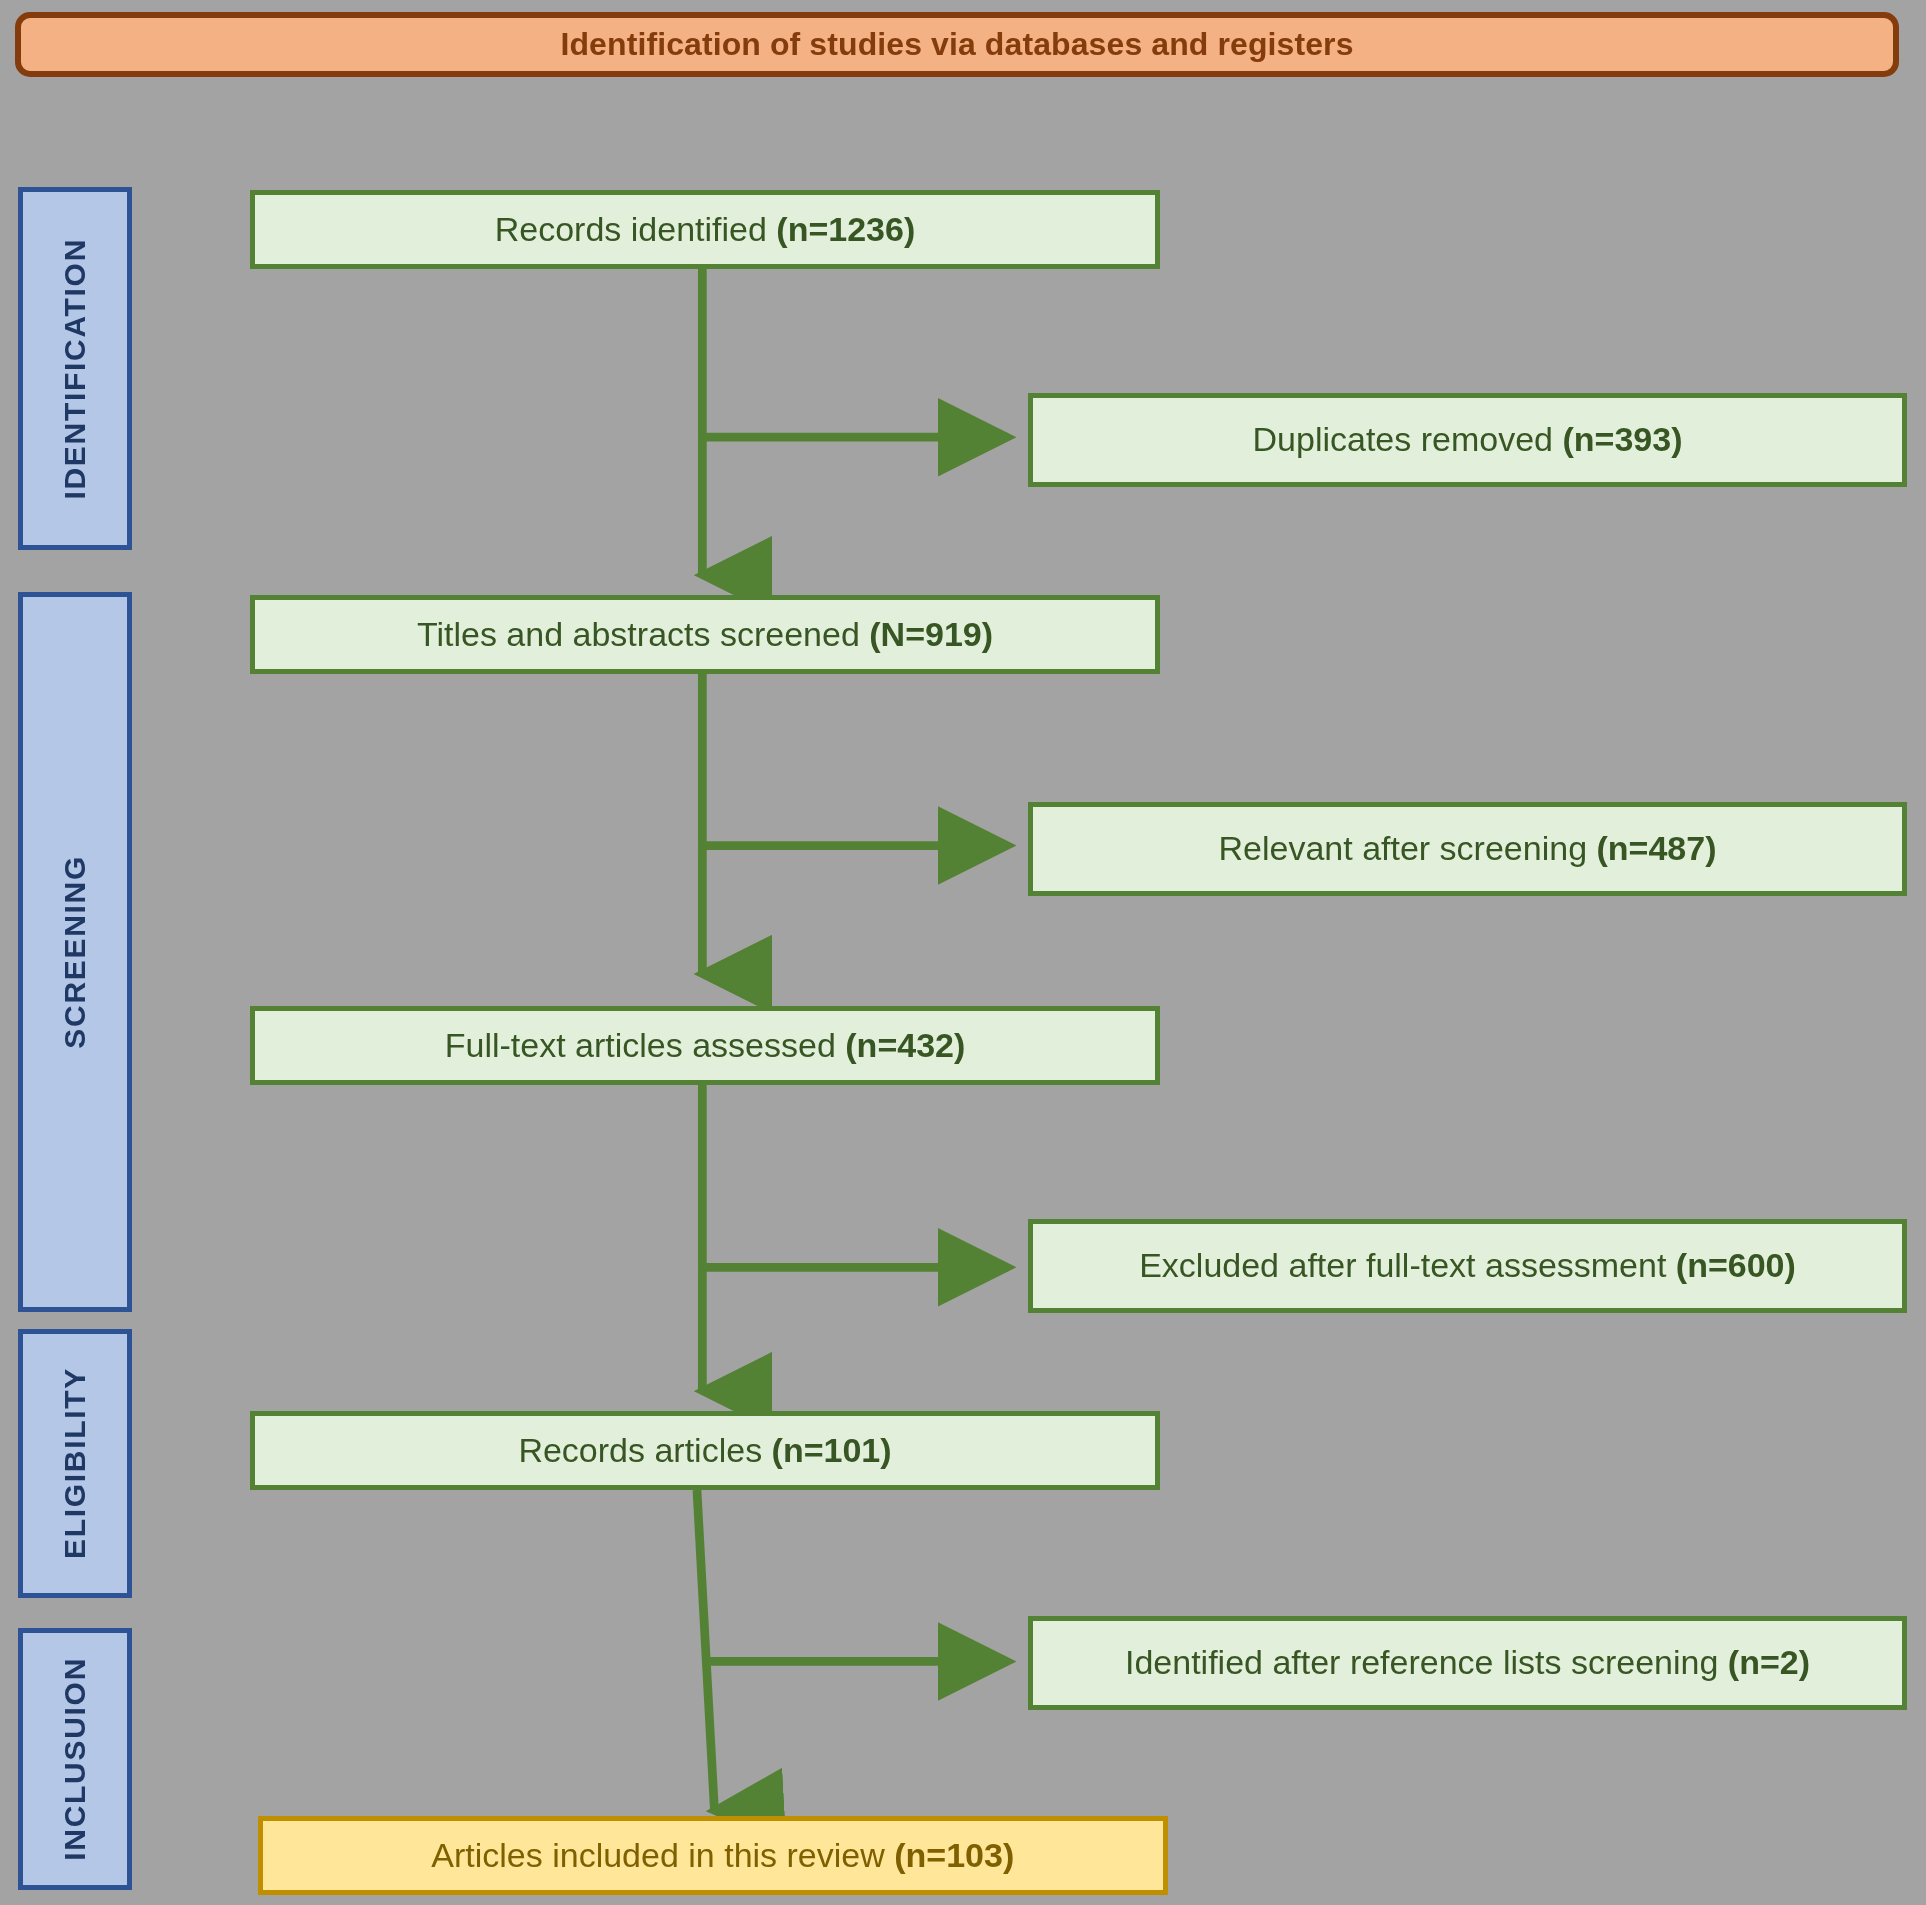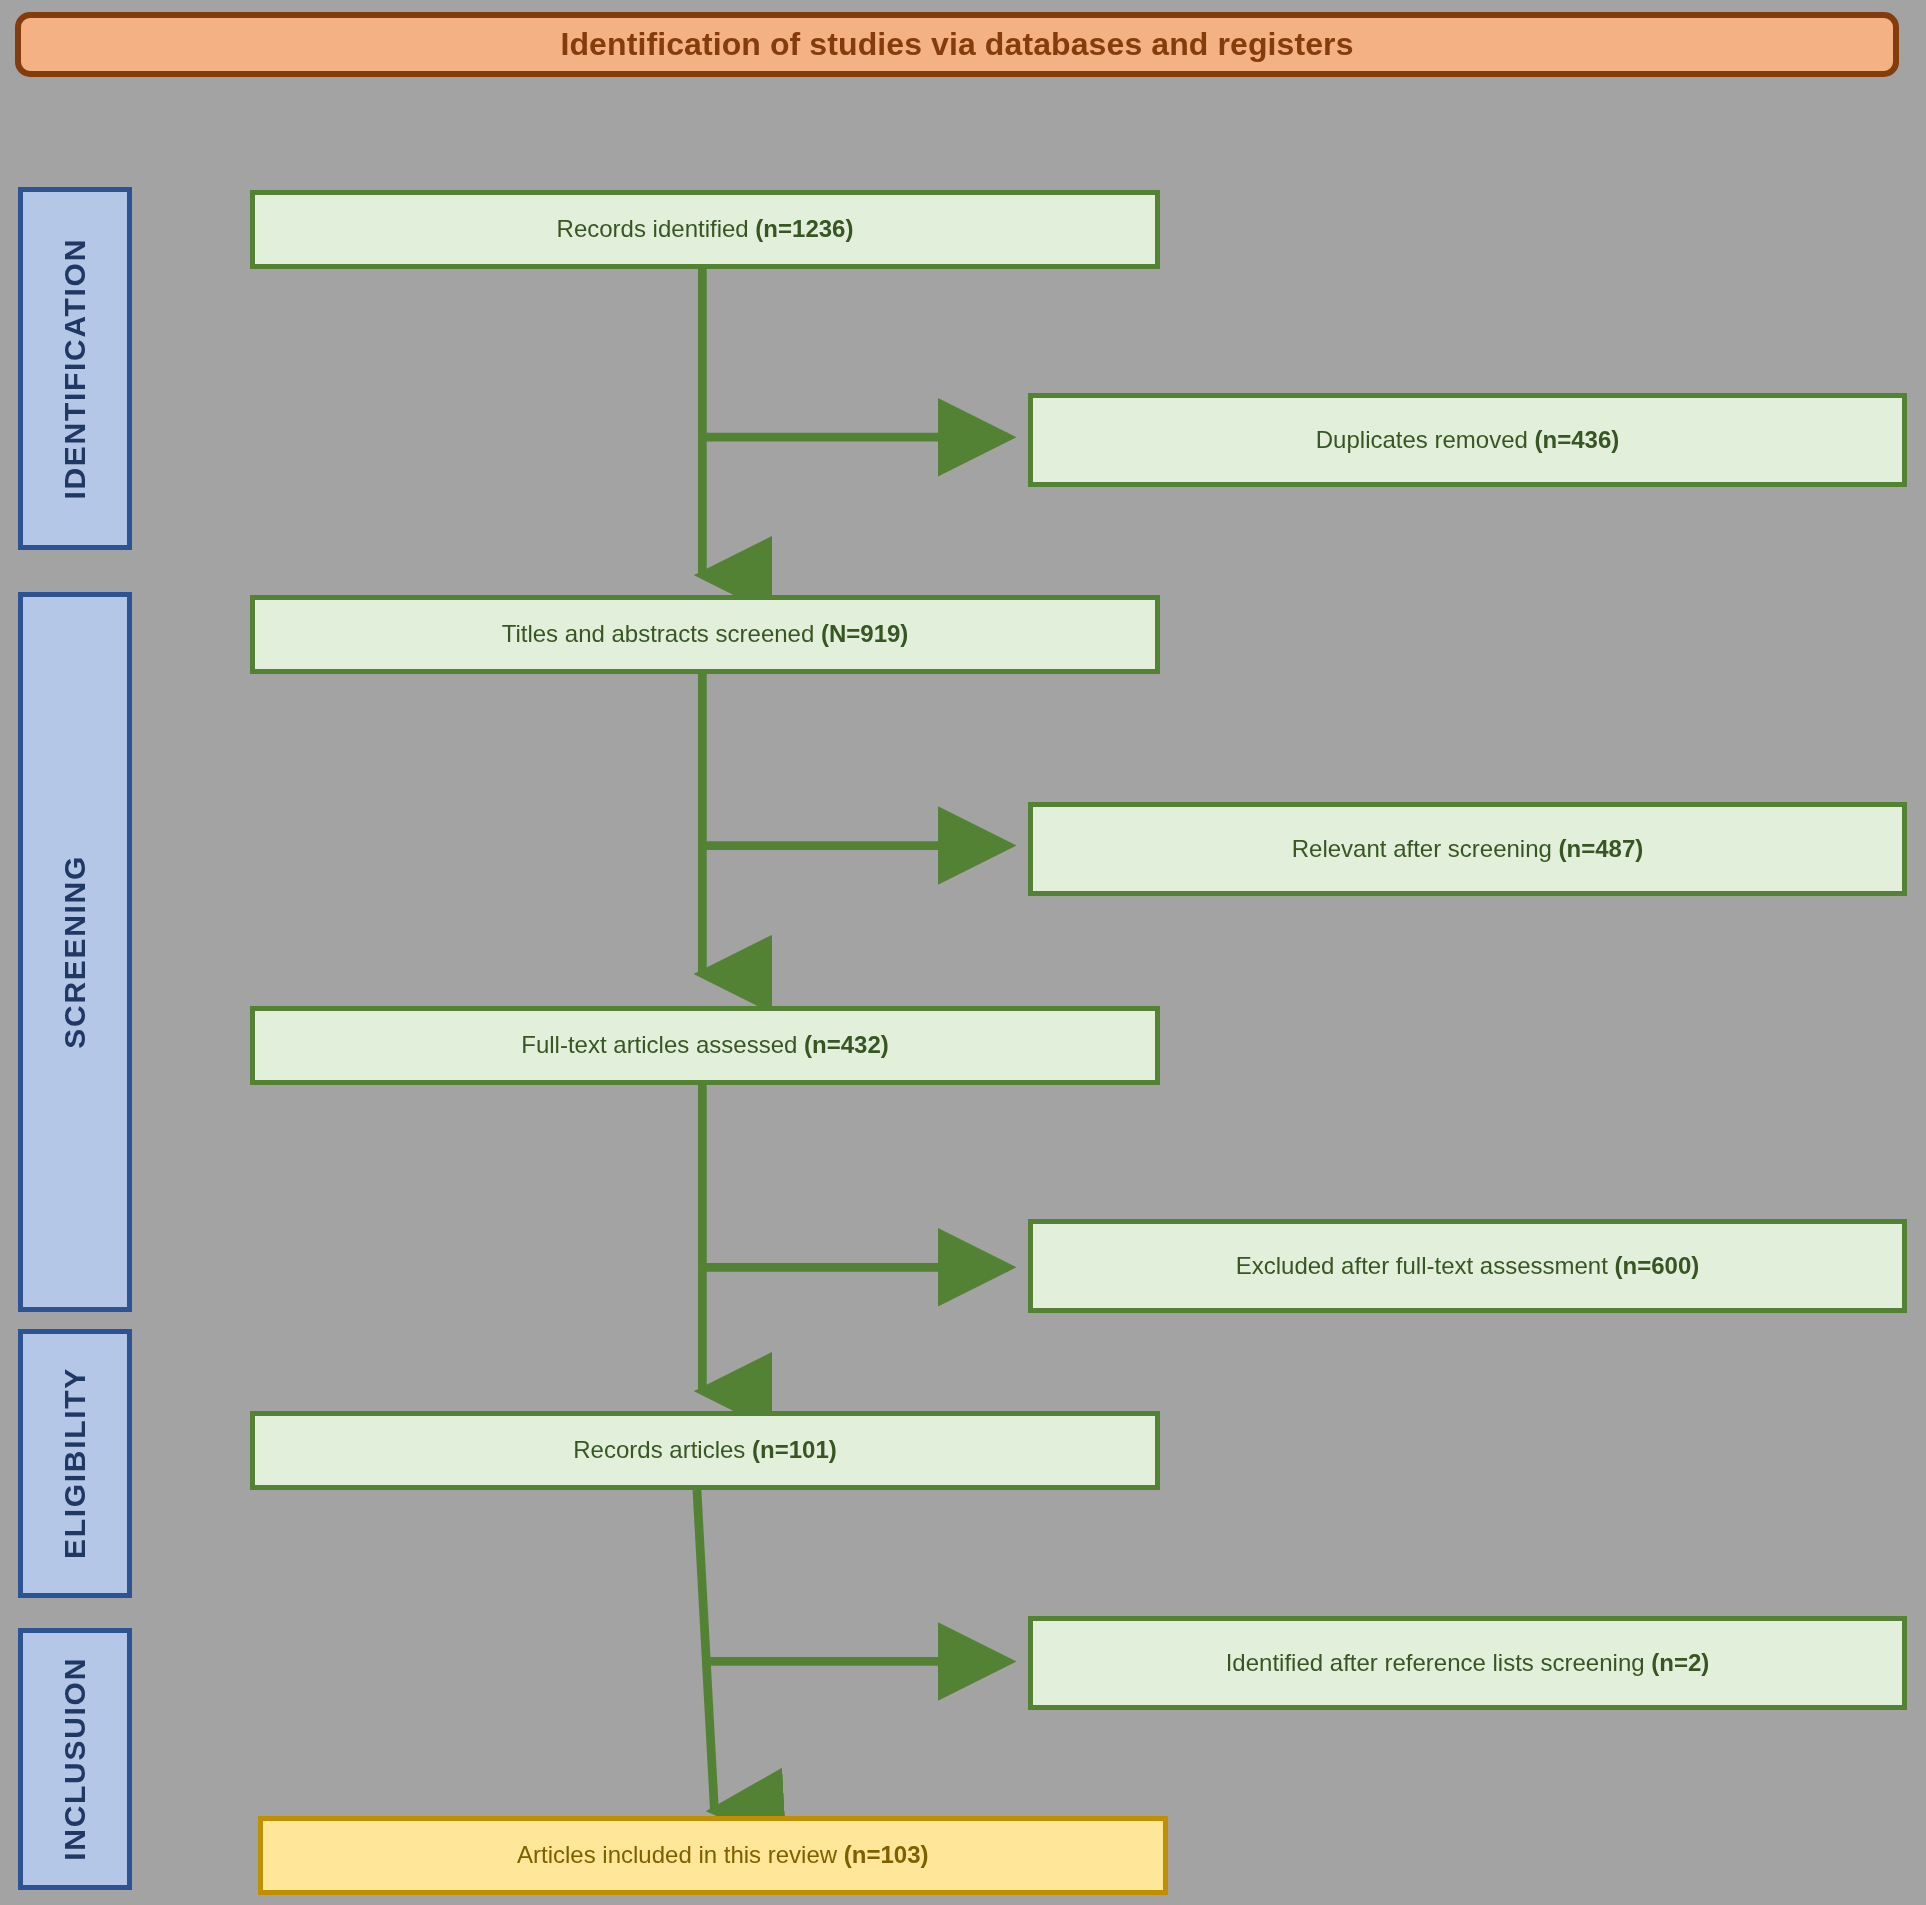--- a/index.html
+++ b/index.html
@@ -73,21 +73,21 @@
   }
   .node-green {
     background: #e2efda;
     border: 5.4px solid #548235;
   }
   .node-yellow {
     background: #ffe699;
     border: 5.4px solid #bf8f00;
   }
   .node-text {
-    font-size: 24px;
+    font-size: 34px;
     color: #375623;
     white-space: nowrap;
     line-height: 1.1;
   }
   .node-yellow .node-text {
     color: #7f6000;
   }
   .node-text b {
     font-weight: bold;
   }
@@ -179,21 +179,21 @@
   </div>
 
   <div class="node node-yellow" style="left:258px; top:1816px; width:910px; height:79px;padding-left:37px;">
     <div class="node-text">
       <span>Articles included in this review </span><b>(n=103)</b>
     </div>
   </div>
 
   <div class="node node-green" style="left:1028px; top:393px; width:879px; height:94px;">
     <div class="node-text">
-      <span>Duplicates removed </span><b>(n=436)</b>
+      <span>Duplicates removed </span><b>(n=393)</b>
     </div>
   </div>
 
   <div class="node node-green" style="left:1028px; top:802px; width:879px; height:94px;">
     <div class="node-text">
       <span>Relevant after screening </span><b>(n=487)</b>
     </div>
   </div>
 
   <div class="node node-green" style="left:1028px; top:1219px; width:879px; height:94px;">

